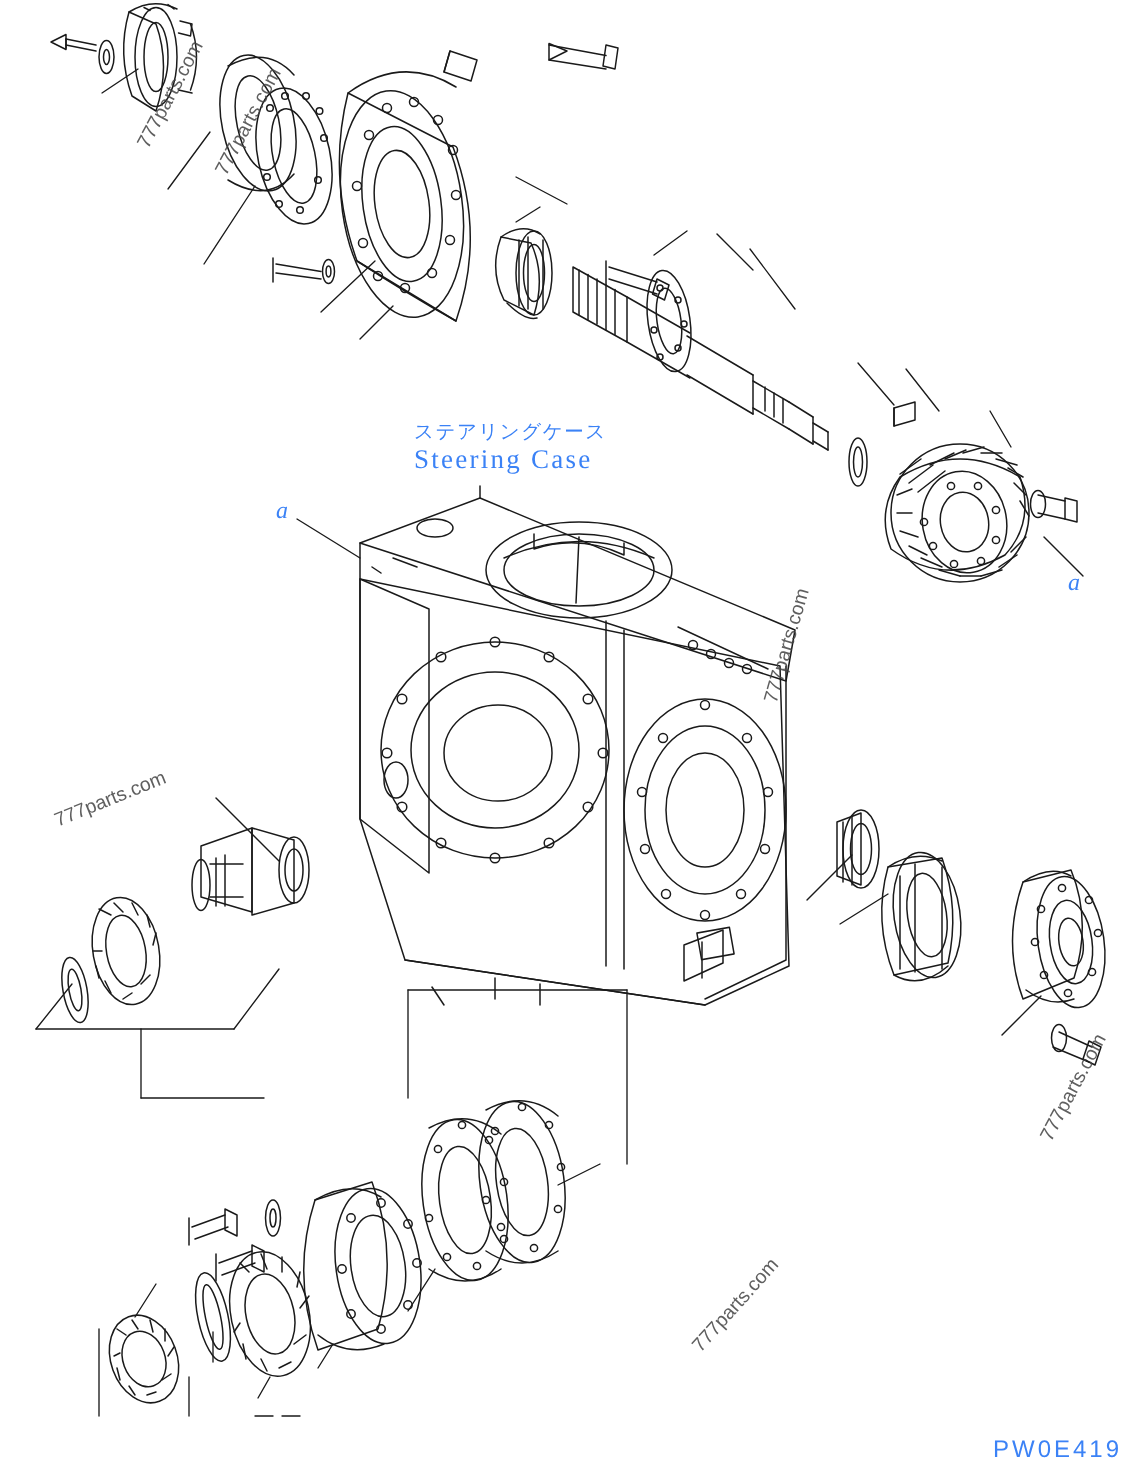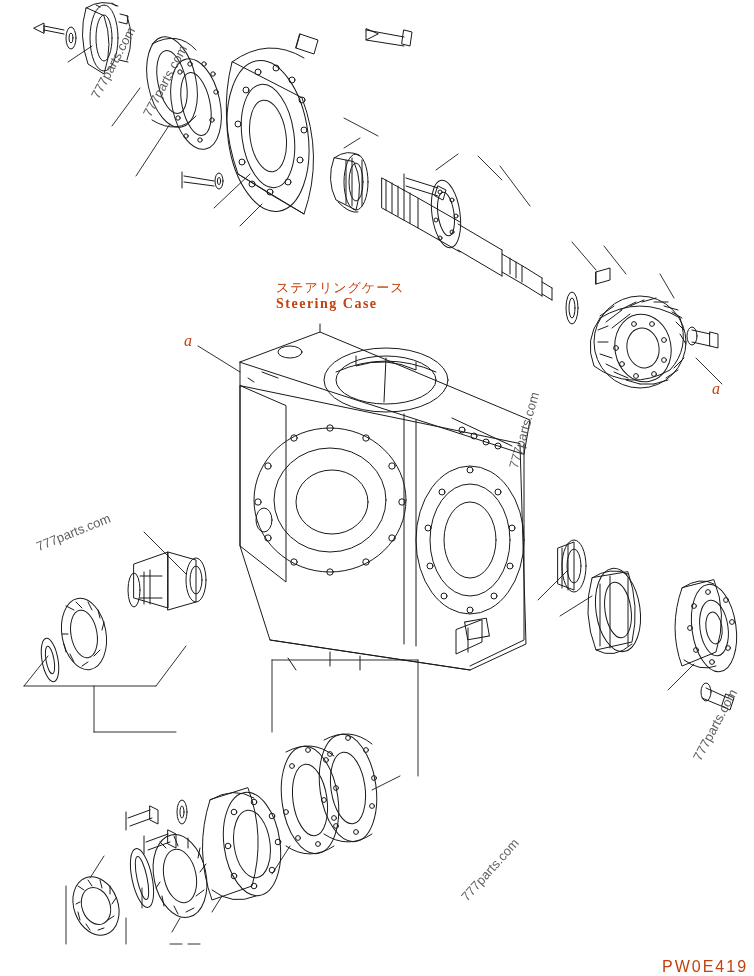--- a/index.html
+++ b/index.html
@@ -17,32 +17,31 @@
   }
   #art {
     position: absolute;
     left: 0; top: 0;
     width: 754px;
     height: 976px;
   }
   .lbl {
     position: absolute;
     white-space: nowrap;
-    color: #c2410c;
+    color: #3b82f6;
   }
   .title-jp {
     font-family: "DejaVu Sans", sans-serif;
     font-size: 13px;
     letter-spacing: 1px;
   }
   .title-en {
     font-family: "Liberation Serif", serif;
-    font-size: 14px;
+    font-size: 18px;
     letter-spacing: 1.5px;
-    font-weight: bold;
   }
   .callout-a {
     font-family: "Liberation Serif", serif;
     font-size: 16px;
     font-style: italic;
   }
   .partcode {
     font-family: "Liberation Sans", sans-serif;
     font-size: 16px;
     letter-spacing: 2px;

